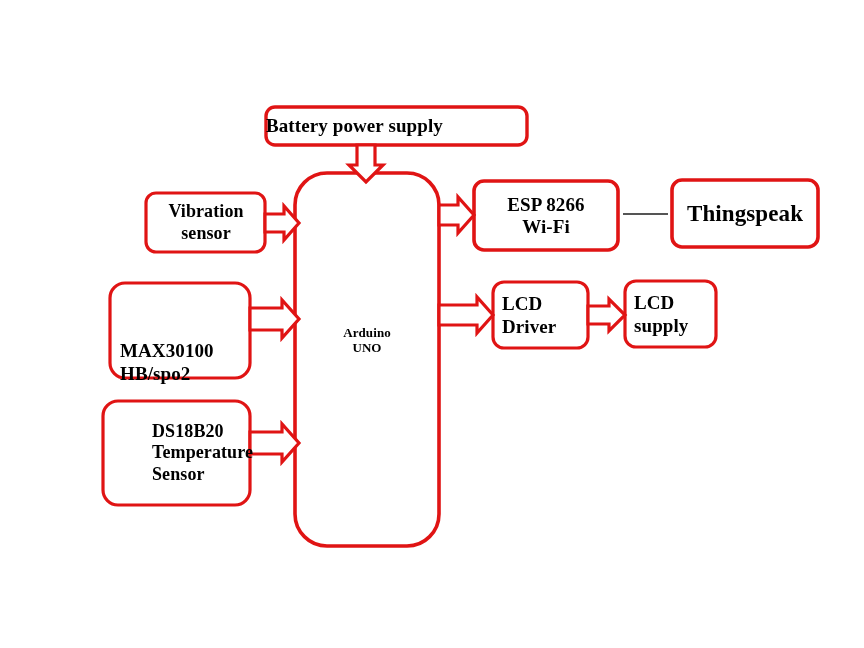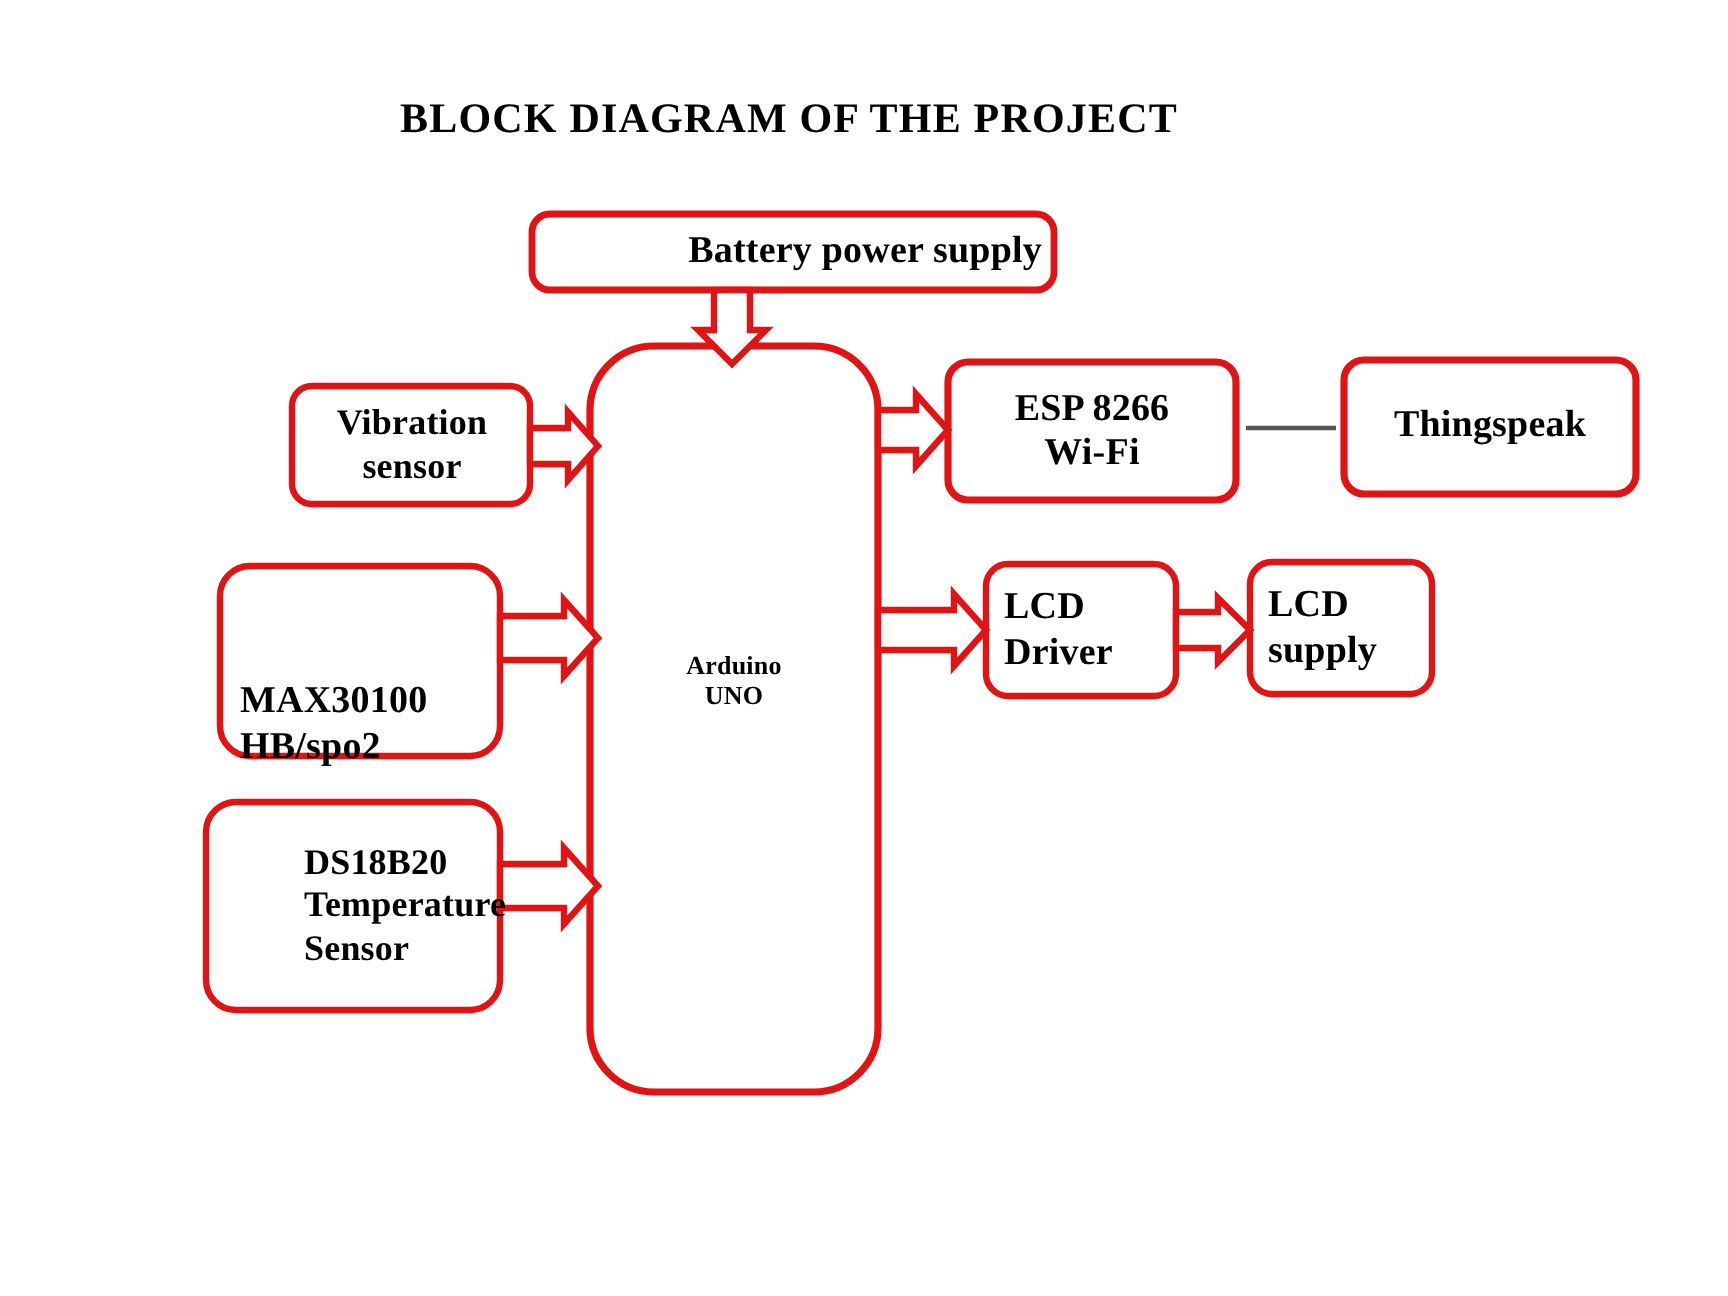--- a/index.html
+++ b/index.html
@@ -46,21 +46,21 @@
     justify-content: center;
     text-align: center;
   }
   .box-label.left-align {
     text-align: left;
     align-items: flex-start;
   }
   #label-battery {
     left: 266px; top: 107px; width: 255px; height: 38px;
     font-size: 19px;
-    align-items: flex-end;
+    align-items: flex-start;
   }
   #label-arduino {
     left: 295px; top: 310px; width: 144px; height: 60px;
     font-size: 13px;
     align-items: center;
   }
   #label-vibration {
     left: 150px; top: 194px; width: 112px; height: 57px;
     font-size: 18px;
     align-items: center;
@@ -75,21 +75,21 @@
     font-size: 18px;
     margin-left: 40px;
   }
   #label-esp8266 {
     left: 476px; top: 183px; width: 140px; height: 66px;
     font-size: 19px;
     align-items: center;
   }
   #label-thingspeak {
     left: 674px; top: 181px; width: 142px; height: 65px;
-    font-size: 19px;
+    font-size: 23px;
     align-items: center;
   }
   #label-lcddriver {
     left: 502px; top: 284px; width: 84px; height: 63px;
     font-size: 19px;
   }
   #label-lcddisplay {
     left: 634px; top: 283px; width: 80px; height: 63px;
     font-size: 19px;
   }
@@ -129,21 +129,20 @@
 
     <polygon points="439,205 458,205 458,197 474,215 458,233 458,225 439,225" fill="#ffffff" stroke="#e01414" stroke-width="3.2" stroke-linejoin="miter"></polygon>
 
     <polygon points="439,305 477,305 477,297 493,315 477,333 477,325 439,325" fill="#ffffff" stroke="#e01414" stroke-width="3.2" stroke-linejoin="miter"></polygon>
 
     <polygon points="588,306 609,306 609,299 625,315 609,331 609,324 588,324" fill="#ffffff" stroke="#e01414" stroke-width="3.2" stroke-linejoin="miter"></polygon>
 
     <line x1="623" y1="214" x2="668" y2="214" stroke="#555555" stroke-width="2.2"></line>
   </svg>
 
-  <div class="lbl" id="diagram-title">BLOCK DIAGRAM OF THE PROJECT</div>
 
   <div class="lbl box-label" id="label-battery">
     <span>Battery power supply</span>
   </div>
 
   <div class="lbl box-label" id="label-arduino">
     <span>Arduino</span>
     <span>UNO</span>
   </div>
 

